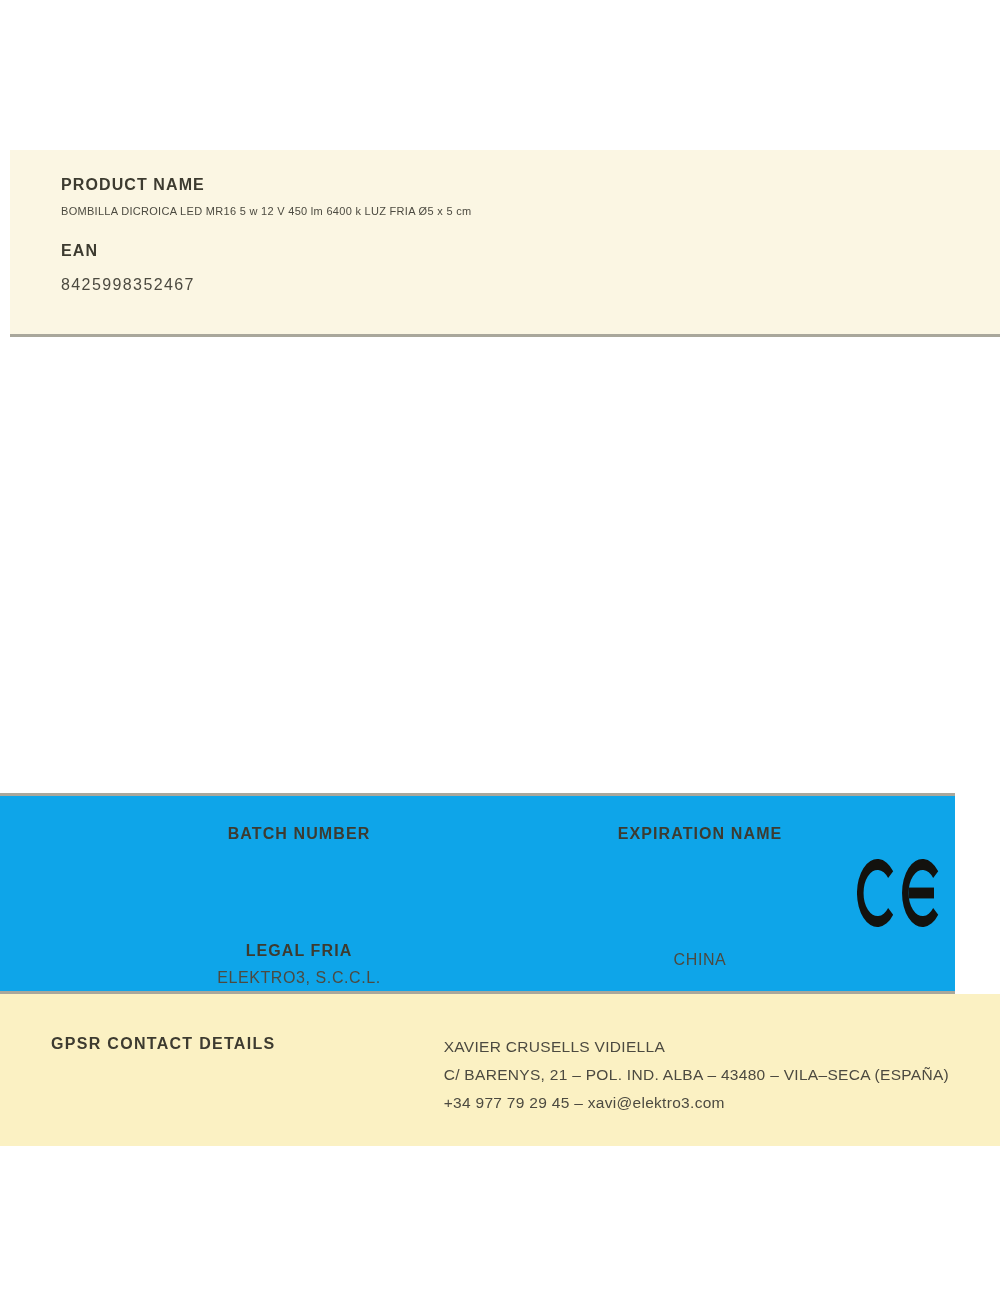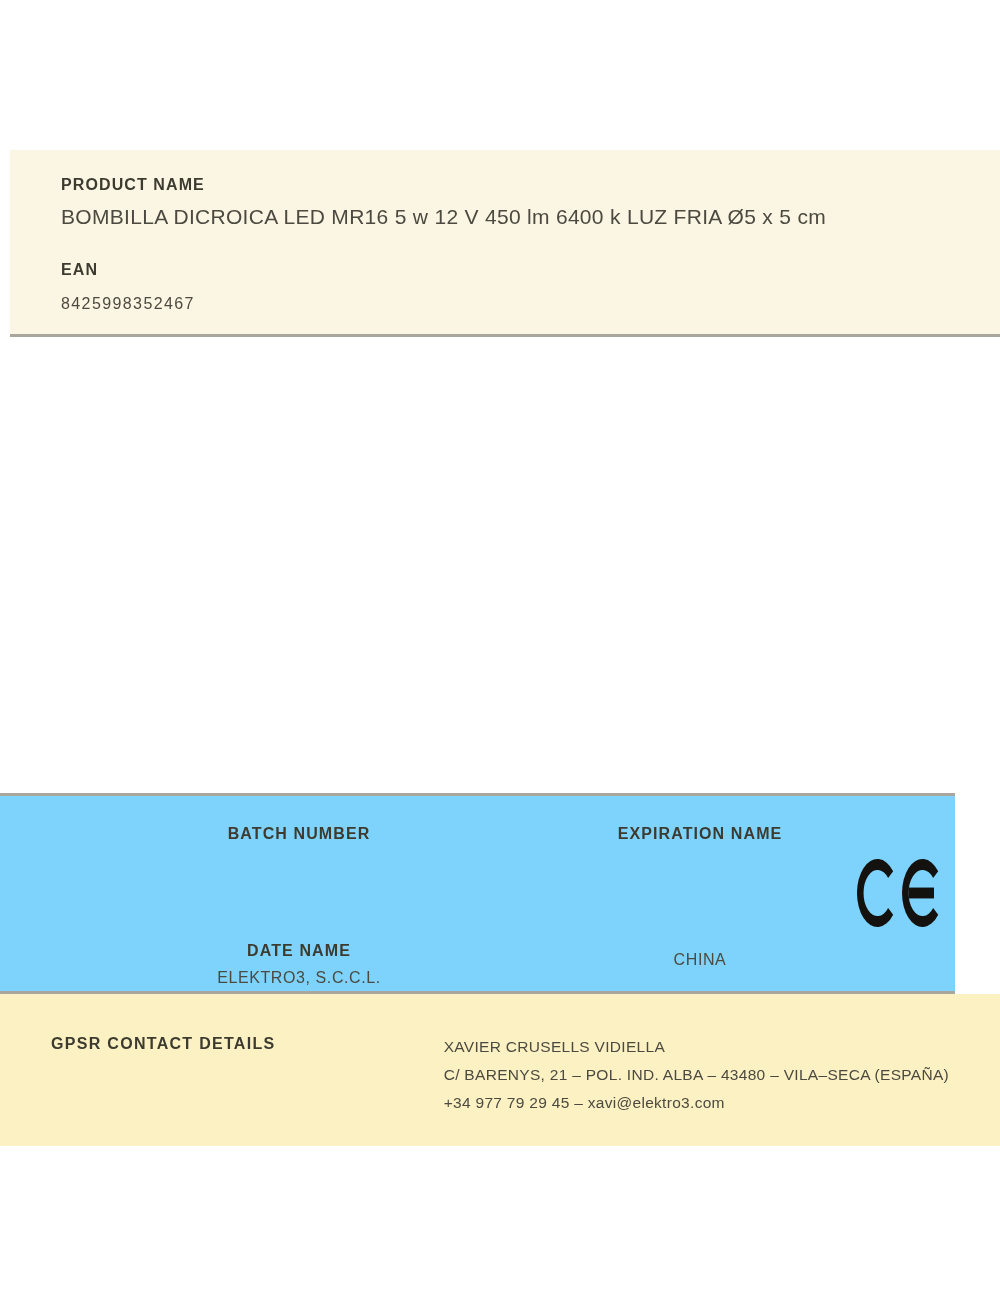--- a/index.html
+++ b/index.html
@@ -21,33 +21,33 @@
     border-bottom: 3px solid #a9a79b;
     padding: 26px 51px 0 51px;
   }
   .h-label {
     font-size: 16px;
     font-weight: bold;
     letter-spacing: 1.1px;
     color: #3d3b30;
   }
   .v-text {
-    font-size: 21px;
+    font-size: 11px;
     letter-spacing: 0.3px;
     color: #4c4a40;
   }
   .sec-product .product-value { margin-top: 11px; }
-  .sec-product .ean-label { margin-top: 32px; }
+  .sec-product .ean-label { margin-top: 25px; }
   .sec-product .ean-value { margin-top: 16px; letter-spacing: 1.4px; font-size: 16px; }
 
   
   .sec-batch {
     position: absolute;
     top: 793px; left: 0; width: 955px; height: 201px;
-    background: #7dd3fc;
+    background: #0ea5e9;
     border-top: 3px solid #a9a79b;
     border-bottom: 3px solid #a9a79b;
   }
   .col {
     position: absolute;
     top: 29px;
     width: 400px;
     text-align: center;
   }
   .col-left { left: 99px; }
@@ -90,21 +90,21 @@
     <div class="v-text product-value">BOMBILLA DICROICA LED MR16 5 w 12 V 450 lm 6400 k LUZ FRIA Ø5 x 5 cm</div>
     <div class="h-label ean-label">EAN</div>
     <div class="v-text ean-value">8425998352467</div>
   </div>
 
   <div class="sec-batch">
     <div class="col col-left">
       <div class="h-label">BATCH NUMBER</div>
       <div class="v-text blank-value"></div>
       <div class="spacer"></div>
-      <div class="h-label">DATE NAME</div>
+      <div class="h-label">LEGAL FRIA</div>
       <div class="v-text field-value">ELEKTRO3, S.C.C.L.</div>
     </div>
 
     <div class="col col-right">
       <div class="h-label">EXPIRATION NAME</div>
       <div class="v-text blank-value"></div>
       <div class="spacer"></div>
       <div class="v-text field-value">CHINA</div>
     </div>
 

